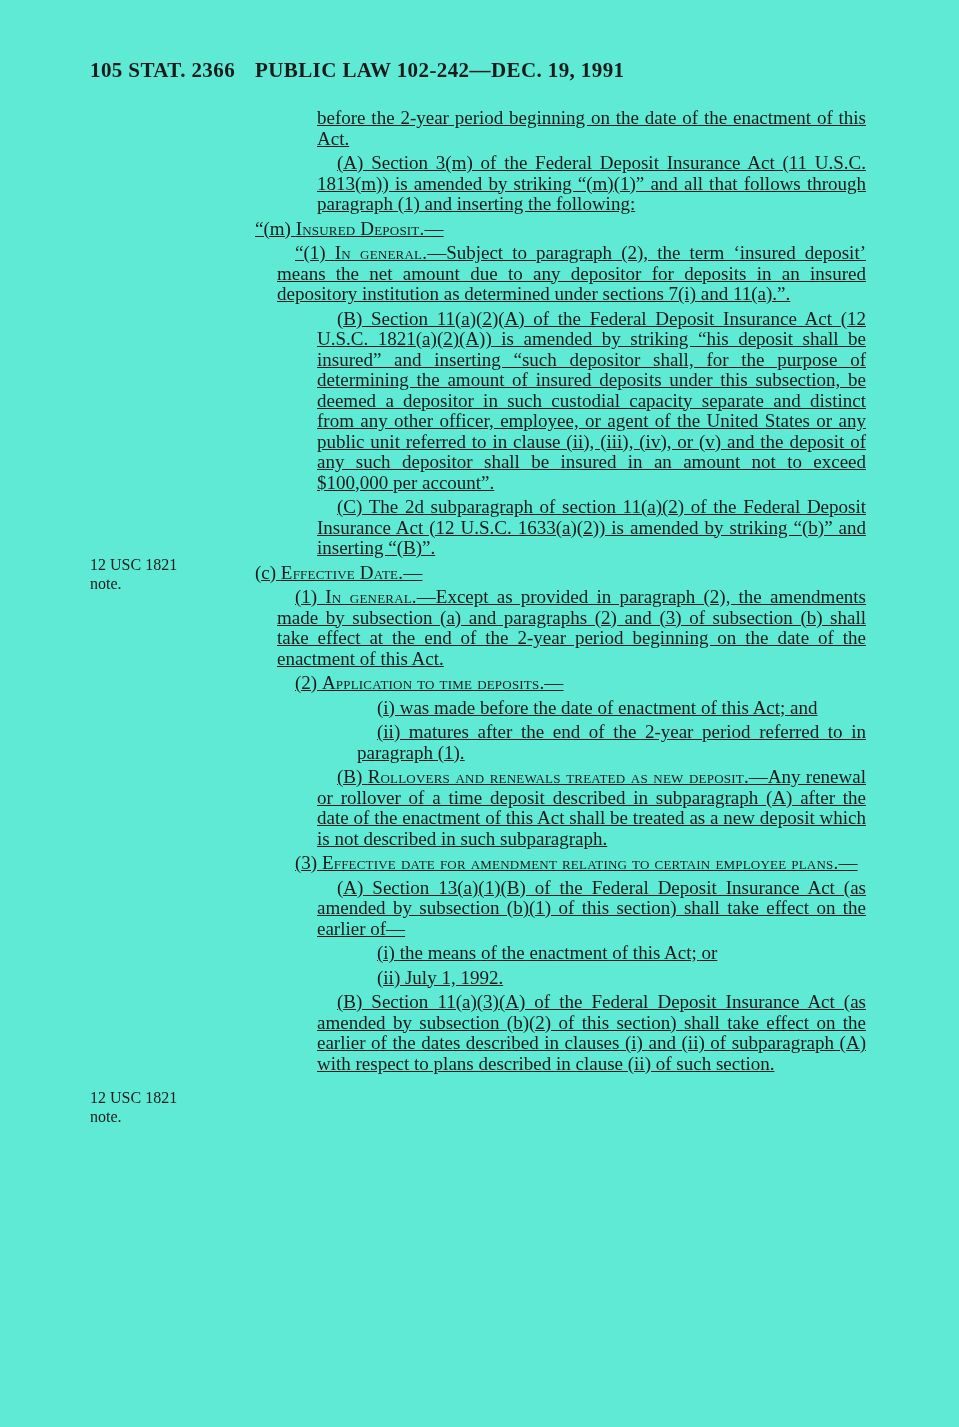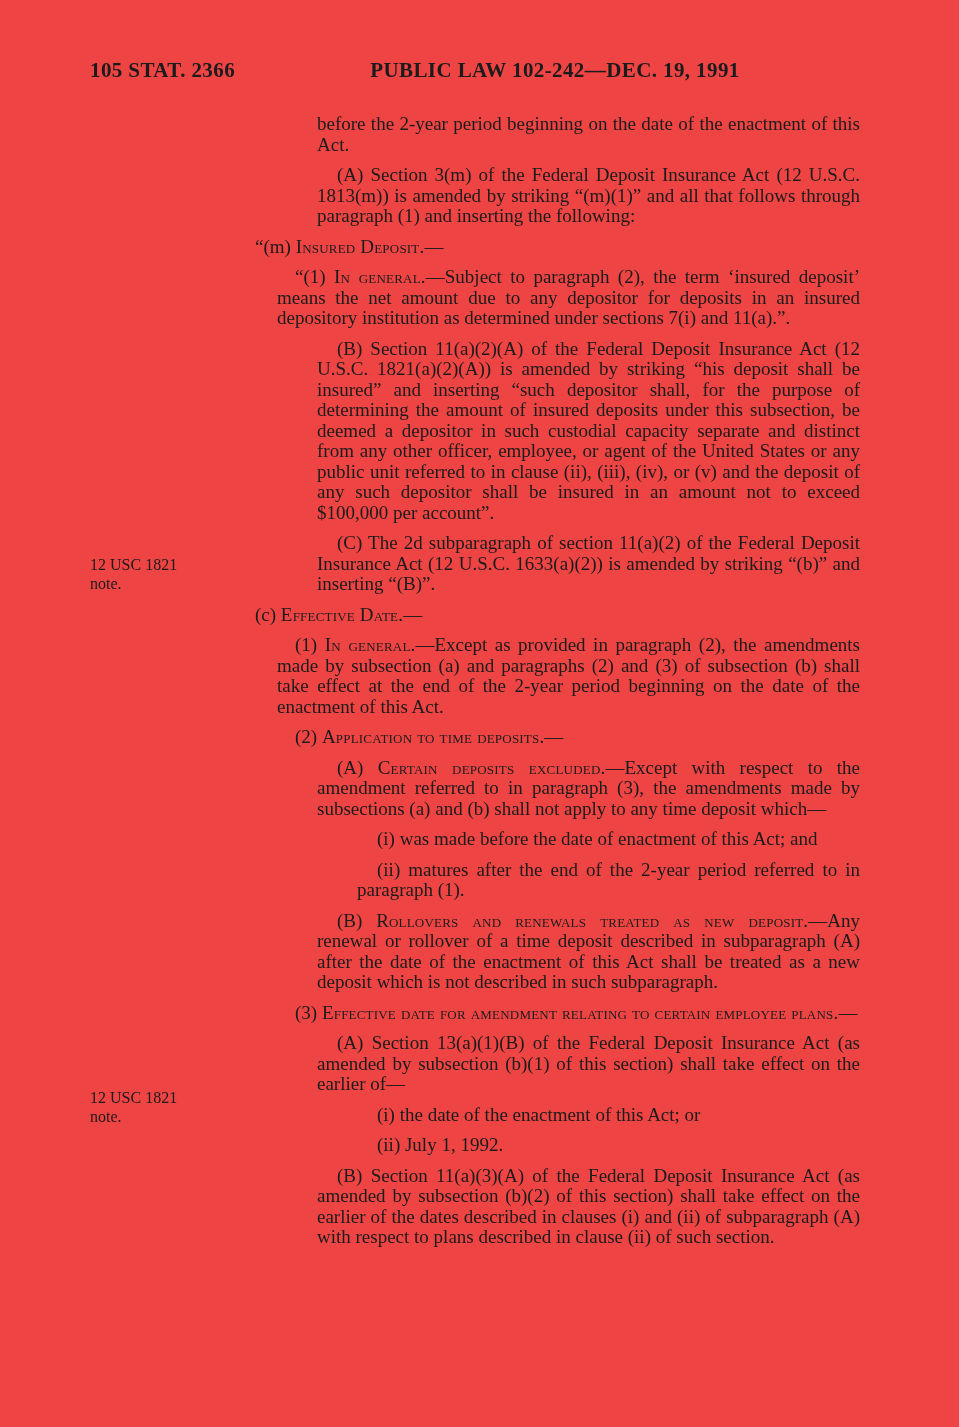--- a/index.html
+++ b/index.html
@@ -5,58 +5,58 @@
 <style>
   html, body {
     margin: 0;
     padding: 0;
     background: #fdfdfb;
   }
   .page {
     position: relative;
     width: 959px;
     height: 1427px;
-    background: #ef4444;
+    background: #5eead4;
     color: #1b1b1b;
     font-family: "Liberation Serif", "DejaVu Serif", serif;
     overflow: hidden;
   }
   .stat-number {
     position: absolute;
     left: 90px;
     top: 58px;
     font-size: 21px;
     font-weight: bold;
     letter-spacing: 0.4px;
     white-space: nowrap;
   }
   .law-title-wrap {
     position: absolute;
     left: 255px;
     top: 58px;
     width: 600px;
-    text-align: center;
   }
   .law-title {
     font-size: 21px;
     font-weight: bold;
     letter-spacing: 0.4px;
     white-space: nowrap;
   }
   .column {
     position: absolute;
     left: 255px;
     top: 104px;
     width: 615px;
     font-size: 19px;
     line-height: 20.5px;
   }
   .para {
-    margin: 10px;
+    margin: 4px;
     text-align: justify;
+    text-decoration: underline;
   }
   .sc {
     font-variant: small-caps;
     letter-spacing: 0.2px;
   }
   .note {
     position: absolute;
     left: 90px;
     width: 150px;
     font-size: 16px;
@@ -67,35 +67,34 @@
 </head>
 <body>
 
 <div class="page">
   <div class="stat-number">105 STAT. 2366</div>
   <div class="law-title-wrap">
     <span class="law-title">PUBLIC LAW 102-242—DEC. 19, 1991</span>
   </div>
   <div class="column" id="column">
       <p class="para" style="margin-left: 62px; text-indent: 0px;"><span>before the 2-year period beginning on the date of the enactment of this Act.</span></p>
-      <p class="para" style="margin-left: 62px; text-indent: 20px;"><span>(A) Section 3(m) of the Federal Deposit Insurance Act (12 U.S.C. 1813(m)) is amended by striking “(m)(1)” and all that follows through paragraph (1) and inserting the following:</span></p>
+      <p class="para" style="margin-left: 62px; text-indent: 20px;"><span>(A) Section 3(m) of the Federal Deposit Insurance Act (11 U.S.C. 1813(m)) is amended by striking “(m)(1)” and all that follows through paragraph (1) and inserting the following:</span></p>
       <p class="para" style="margin-left: 0px; text-indent: 0px;"><span>“(m) </span><span class="sc">Insured Deposit.—</span></p>
       <p class="para" style="margin-left: 22px; text-indent: 18px;"><span>“(1) </span><span class="sc">In general.</span><span>—Subject to paragraph (2), the term ‘insured deposit’ means the net amount due to any depositor for deposits in an insured depository institution as determined under sections 7(i) and 11(a).”.</span></p>
       <p class="para" style="margin-left: 62px; text-indent: 20px;"><span>(B) Section 11(a)(2)(A) of the Federal Deposit Insurance Act (12 U.S.C. 1821(a)(2)(A)) is amended by striking “his deposit shall be insured” and inserting “such depositor shall, for the purpose of determining the amount of insured deposits under this subsection, be deemed a depositor in such custodial capacity separate and distinct from any other officer, employee, or agent of the United States or any public unit referred to in clause (ii), (iii), (iv), or (v) and the deposit of any such depositor shall be insured in an amount not to exceed $100,000 per account”.</span></p>
       <p class="para" style="margin-left: 62px; text-indent: 20px;"><span>(C) The 2d subparagraph of section 11(a)(2) of the Federal Deposit Insurance Act (12 U.S.C. 1633(a)(2)) is amended by striking “(b)” and inserting “(B)”.</span></p>
       <p class="para" style="margin-left: 0px; text-indent: 0px;"><span>(c) </span><span class="sc">Effective Date.—</span></p>
       <p class="para" style="margin-left: 22px; text-indent: 18px;"><span>(1) </span><span class="sc">In general.</span><span>—Except as provided in paragraph (2), the amendments made by subsection (a) and paragraphs (2) and (3) of subsection (b) shall take effect at the end of the 2-year period beginning on the date of the enactment of this Act.</span></p>
       <p class="para" style="margin-left: 22px; text-indent: 18px;"><span>(2) </span><span class="sc">Application to time deposits.—</span></p>
-      <p class="para" style="margin-left: 62px; text-indent: 20px;"><span>(A) </span><span class="sc">Certain deposits excluded.</span><span>—Except with respect to the amendment referred to in paragraph (3), the amendments made by subsections (a) and (b) shall not apply to any time deposit which—</span></p>
       <p class="para" style="margin-left: 102px; text-indent: 20px;"><span>(i) was made before the date of enactment of this Act; and</span></p>
       <p class="para" style="margin-left: 102px; text-indent: 20px;"><span>(ii) matures after the end of the 2-year period referred to in paragraph (1).</span></p>
       <p class="para" style="margin-left: 62px; text-indent: 20px;"><span>(B) </span><span class="sc">Rollovers and renewals treated as new deposit.</span><span>—Any renewal or rollover of a time deposit described in subparagraph (A) after the date of the enactment of this Act shall be treated as a new deposit which is not described in such subparagraph.</span></p>
       <p class="para" style="margin-left: 22px; text-indent: 18px;"><span>(3) </span><span class="sc">Effective date for amendment relating to certain employee plans.—</span></p>
       <p class="para" style="margin-left: 62px; text-indent: 20px;"><span>(A) Section 13(a)(1)(B) of the Federal Deposit Insurance Act (as amended by subsection (b)(1) of this section) shall take effect on the earlier of—</span></p>
-      <p class="para" style="margin-left: 102px; text-indent: 20px;"><span>(i) the date of the enactment of this Act; or</span></p>
+      <p class="para" style="margin-left: 102px; text-indent: 20px;"><span>(i) the means of the enactment of this Act; or</span></p>
       <p class="para" style="margin-left: 102px; text-indent: 20px;"><span>(ii) July 1, 1992.</span></p>
       <p class="para" style="margin-left: 62px; text-indent: 20px;"><span>(B) Section 11(a)(3)(A) of the Federal Deposit Insurance Act (as amended by subsection (b)(2) of this section) shall take effect on the earlier of the dates described in clauses (i) and (ii) of subparagraph (A) with respect to plans described in clause (ii) of such section.</span></p>
     </div>
   <div id="notes">
       <div class="note" style="top: 555px;">
         <div>12 USC 1821</div>
         <div>note.</div>
       </div>
       <div class="note" style="top: 1088px;">
         <div>12 USC 1821</div>

